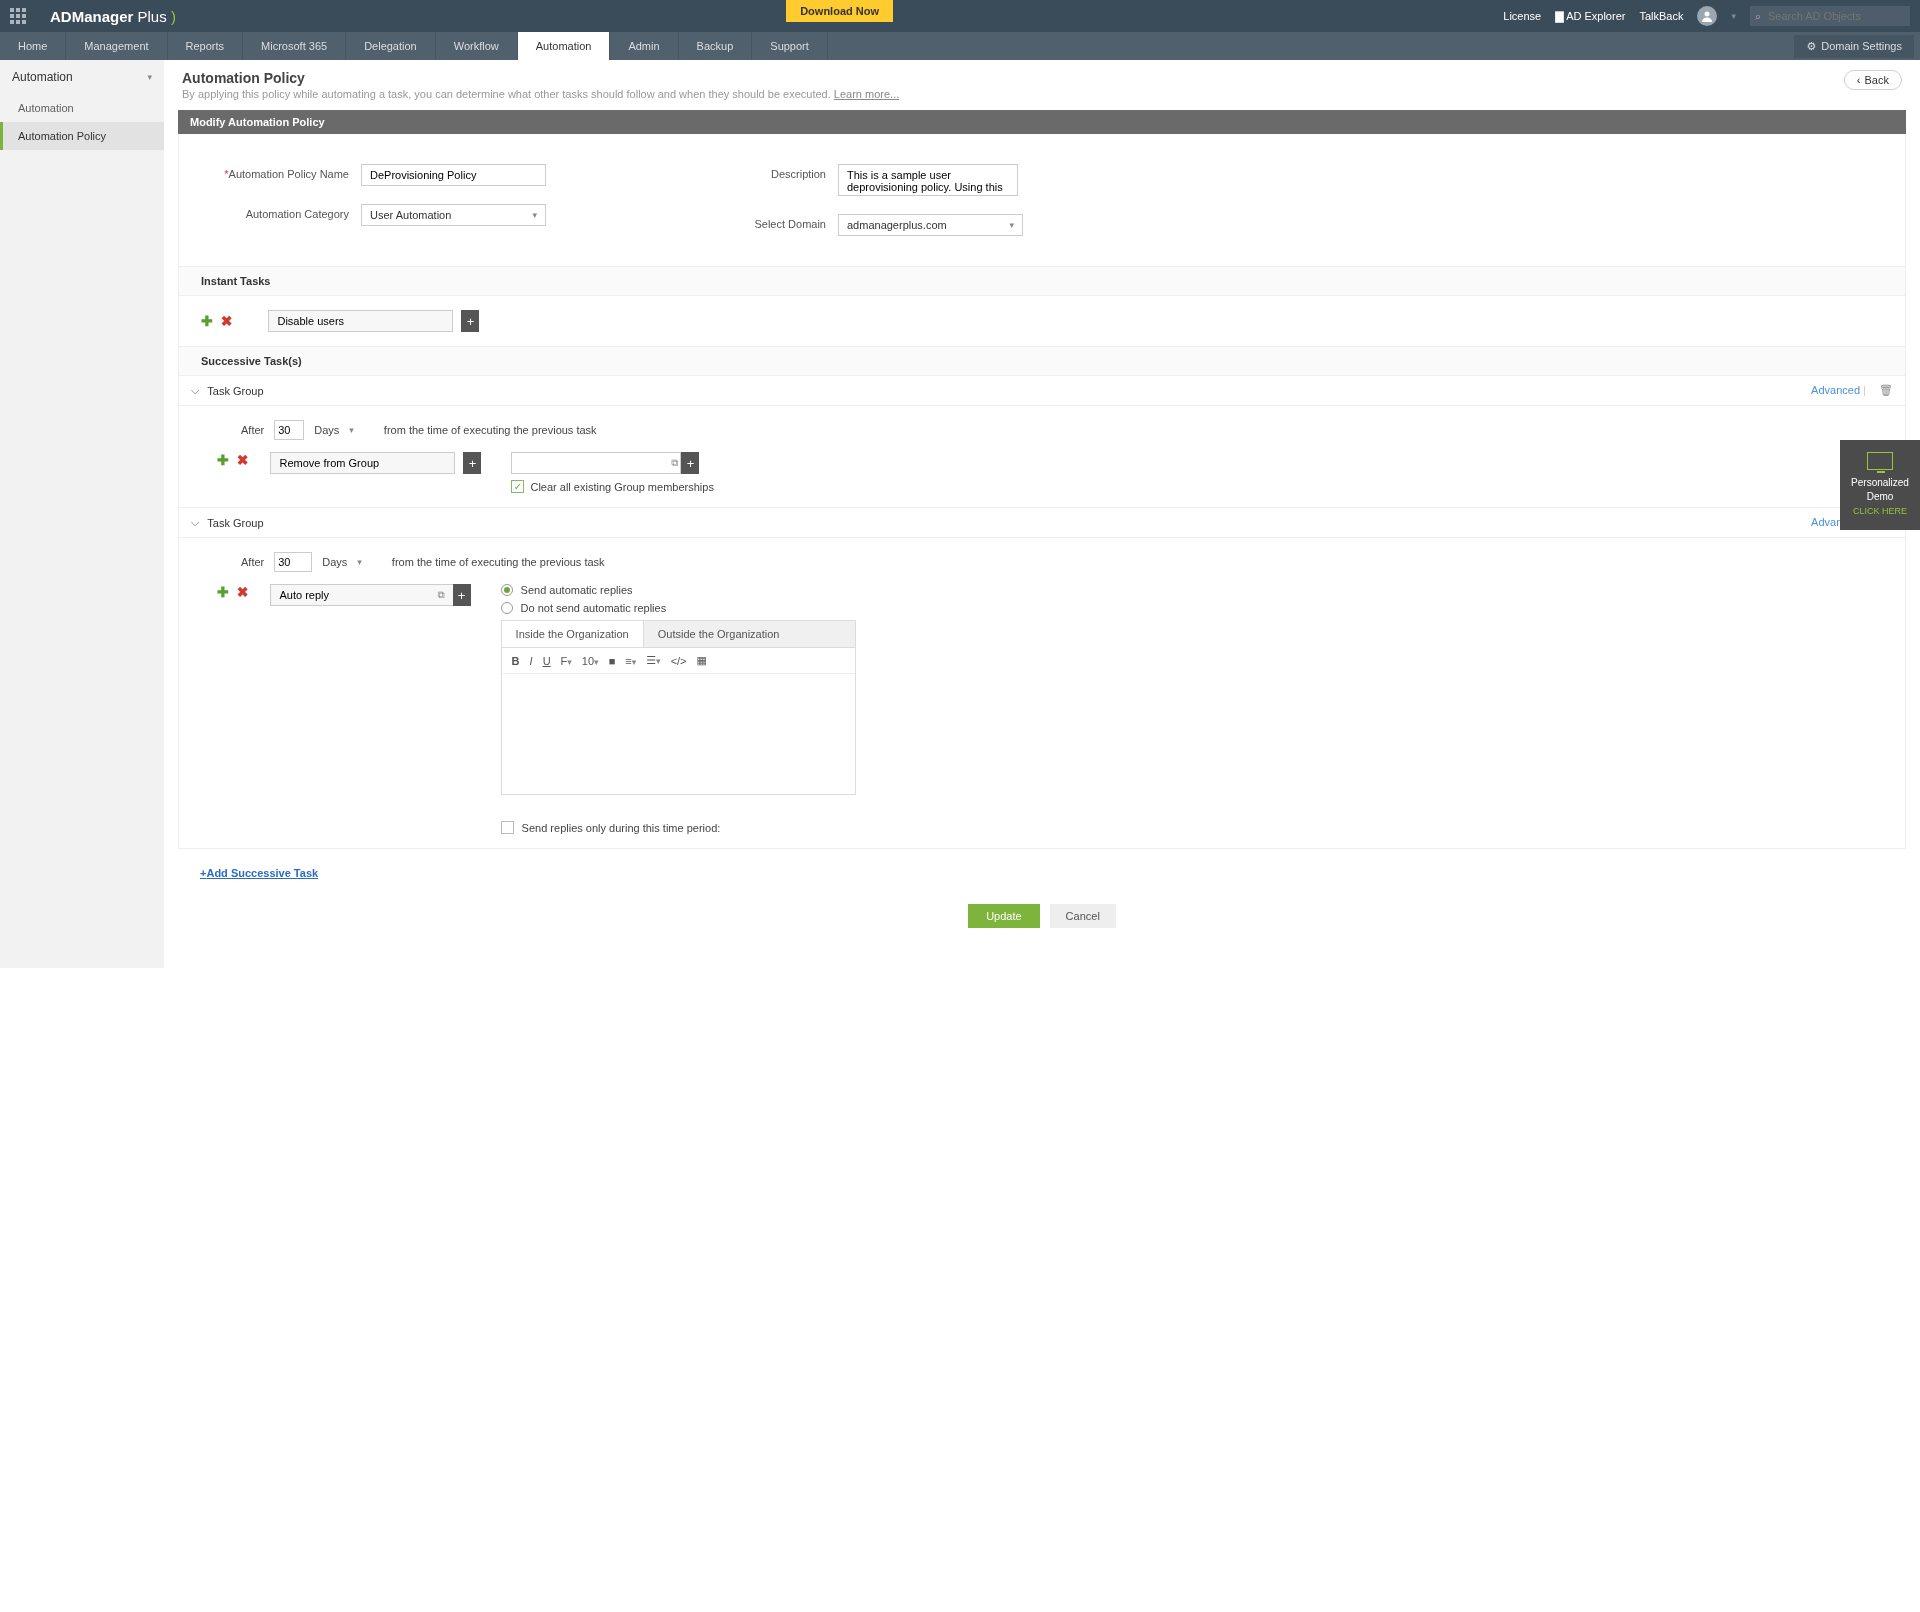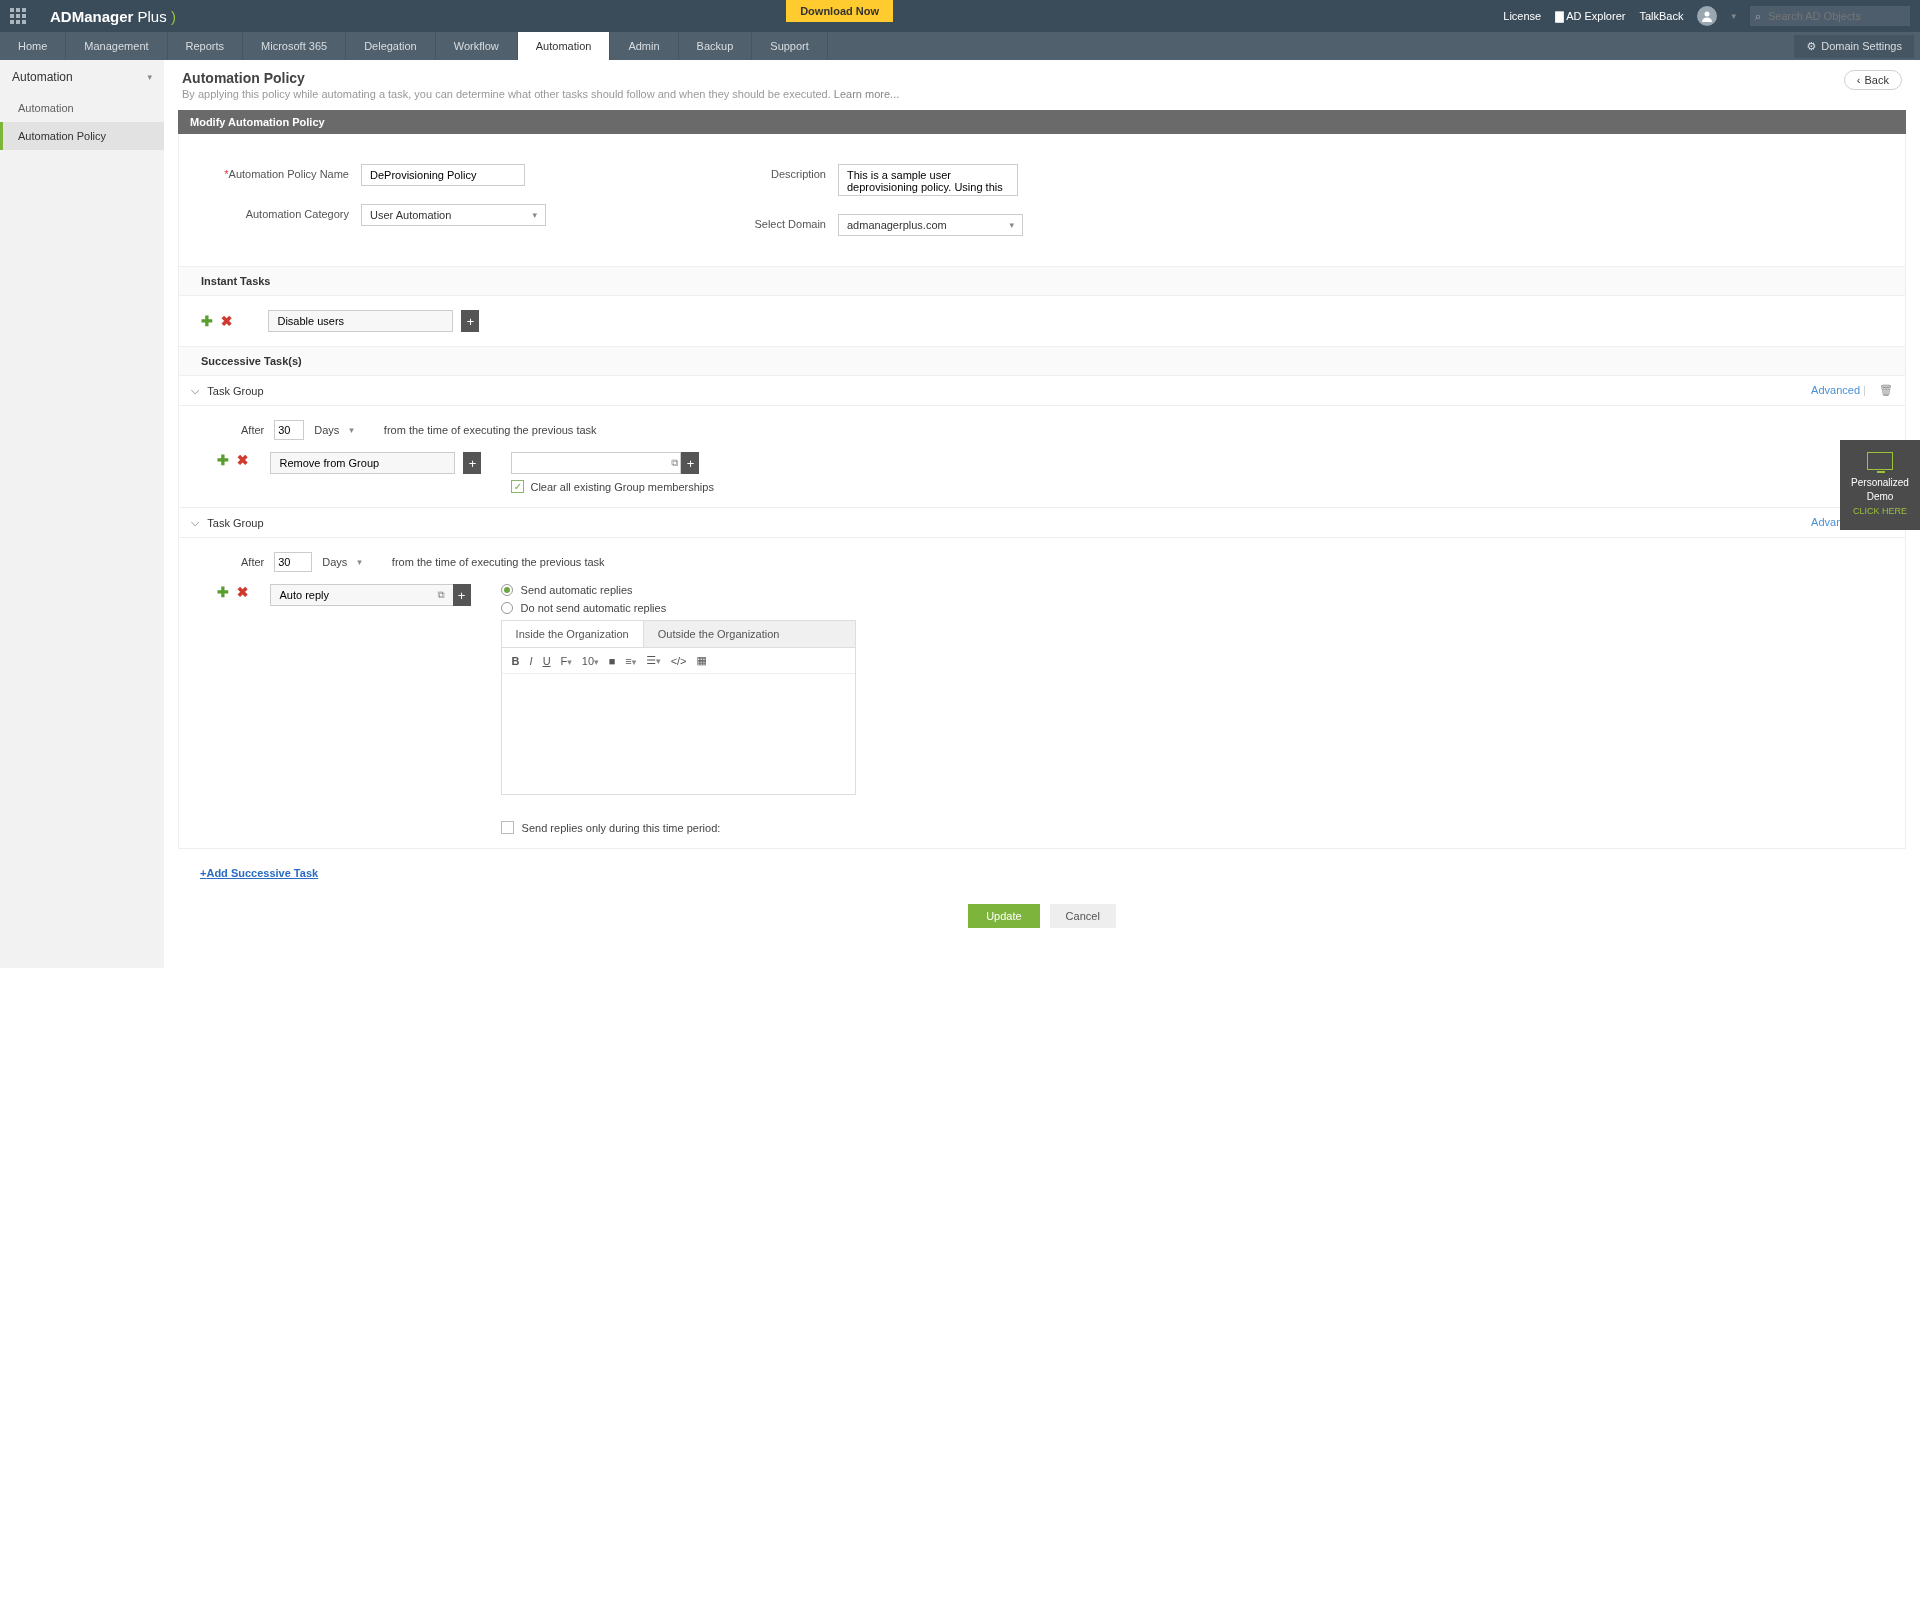--- a/index.html
+++ b/index.html
@@ -22,30 +22,30 @@
 .domain-settings{background:#455562;color:#d9dee2;padding:5px 12px;font-size:11px;display:flex;align-items:center;gap:5px;cursor:pointer;margin-right:6px}
 .layout{display:flex}
 .sidebar{width:164px;background:#f2f2f2;min-height:900px}
 .sidebar-title{padding:10px 12px;font-size:12px;color:#333;display:flex;justify-content:space-between;align-items:center;cursor:pointer}
 .sidebar-item{padding:8px 18px;font-size:11px;color:#606060;cursor:pointer}
 .sidebar-item.active{background:#e2e2e2;border-left:3px solid #7db43b;padding-left:15px;color:#333}
 .content{flex:1;padding:0 0 40px 0}
 .page-head{padding:10px 18px;display:flex;justify-content:space-between;align-items:flex-start}
 .page-head h2{font-size:14px;font-weight:600;color:#444}
 .page-head p{font-size:11px;color:#999;margin-top:2px}
-.page-head p a{color:#888;}
+.page-head p a{color:#888;text-decoration:underline}
 .back-btn{border:1px solid #d0d0d0;border-radius:12px;padding:3px 12px;font-size:11px;background:#fff;display:flex;align-items:center;gap:4px;cursor:pointer}
 .section-bar{background:#6a6a6a;color:#fff;padding:6px 12px;font-size:11px;font-weight:600;margin:0 14px}
 .panel{margin:0 14px;background:#fff}
 .form-block{border:1px solid #eee;border-top:none;padding:30px 30px;display:flex;gap:140px}
 .form-col{display:flex;flex-direction:column;gap:18px}
 .form-row{display:flex;align-items:flex-start;gap:12px}
 .form-row label{width:140px;text-align:right;font-size:11px;color:#555;padding-top:4px}
 .req{color:#d33}
-.text-input{border:1px solid #ccc;padding:4px 8px;font-size:11px;width:164px}
+.text-input{border:1px solid #ccc;padding:4px 8px;font-size:11px;width:185px}
 .textarea{border:1px solid #ccc;padding:4px 8px;font-size:11px;width:180px;height:32px;resize:none}
 .select{border:1px solid #ccc;padding:4px 8px;font-size:11px;width:185px;background:#fff;display:flex;justify-content:space-between;align-items:center;cursor:pointer}
 .instant-head,.succ-head{padding:8px 22px;font-size:11px;font-weight:700;color:#333;border:1px solid #eee;border-top:none;background:#fafafa}
 .task-body{border:1px solid #eee;border-top:none;padding:14px 22px}
 .task-row{display:flex;align-items:center;gap:8px}
 .plus-ic{color:#5a9e2f;font-weight:bold;cursor:pointer;font-size:14px}
 .x-ic{color:#d13a2f;font-weight:bold;cursor:pointer;font-size:14px}
 .task-input{border:1px solid #ccc;padding:4px 8px;font-size:11px;width:185px;background:#f7f7f7}
 .plus-btn{background:#555;color:#fff;width:18px;height:22px;display:flex;align-items:center;justify-content:center;font-size:13px;cursor:pointer}
 .group-head{border:1px solid #eee;border-top:none;padding:8px 12px;display:flex;align-items:center;justify-content:space-between;font-size:11px;background:#fff}

